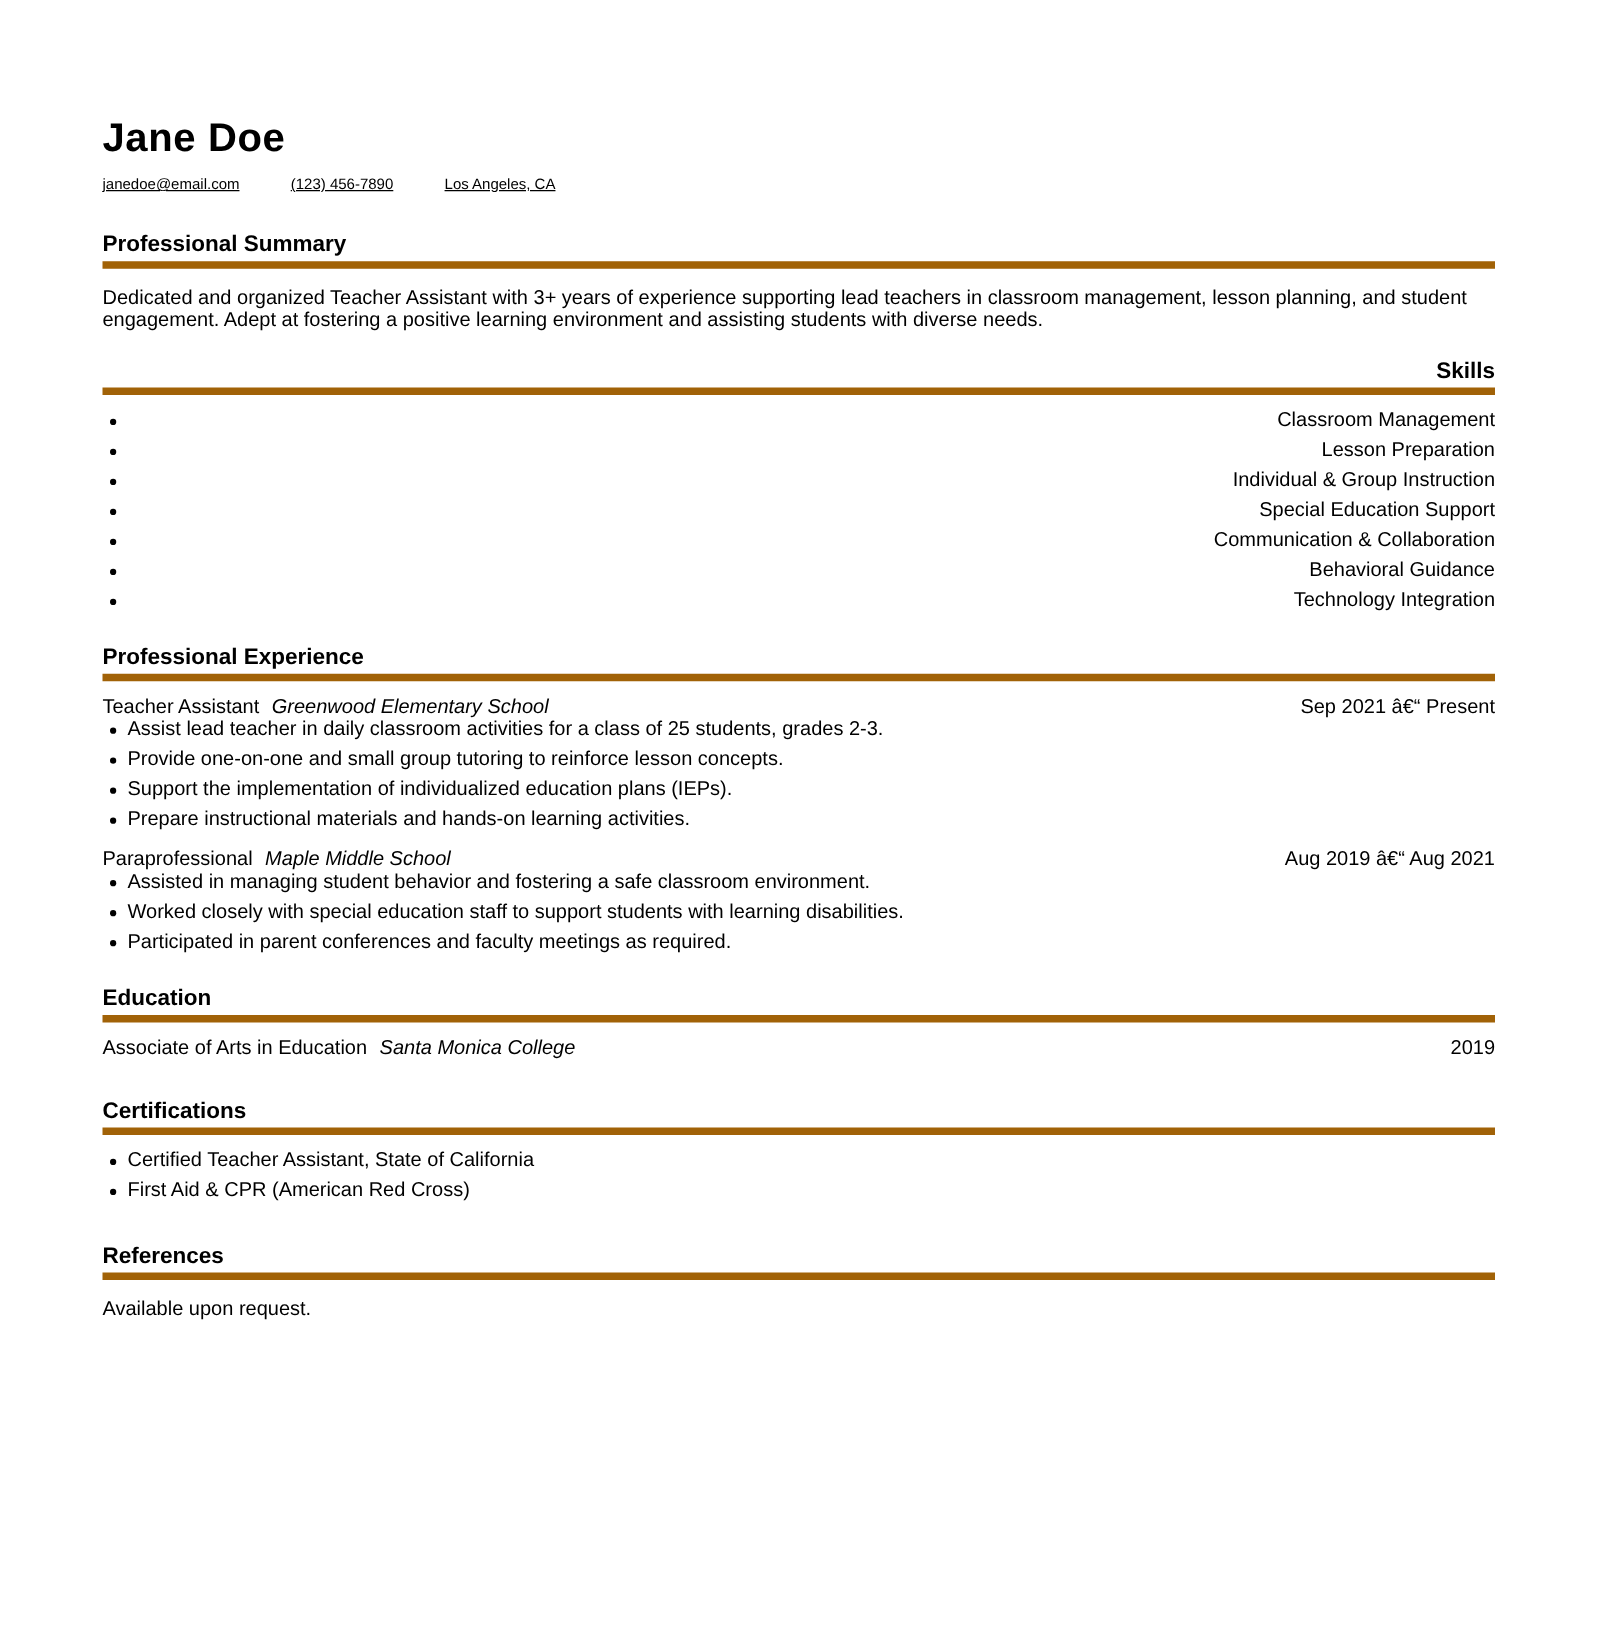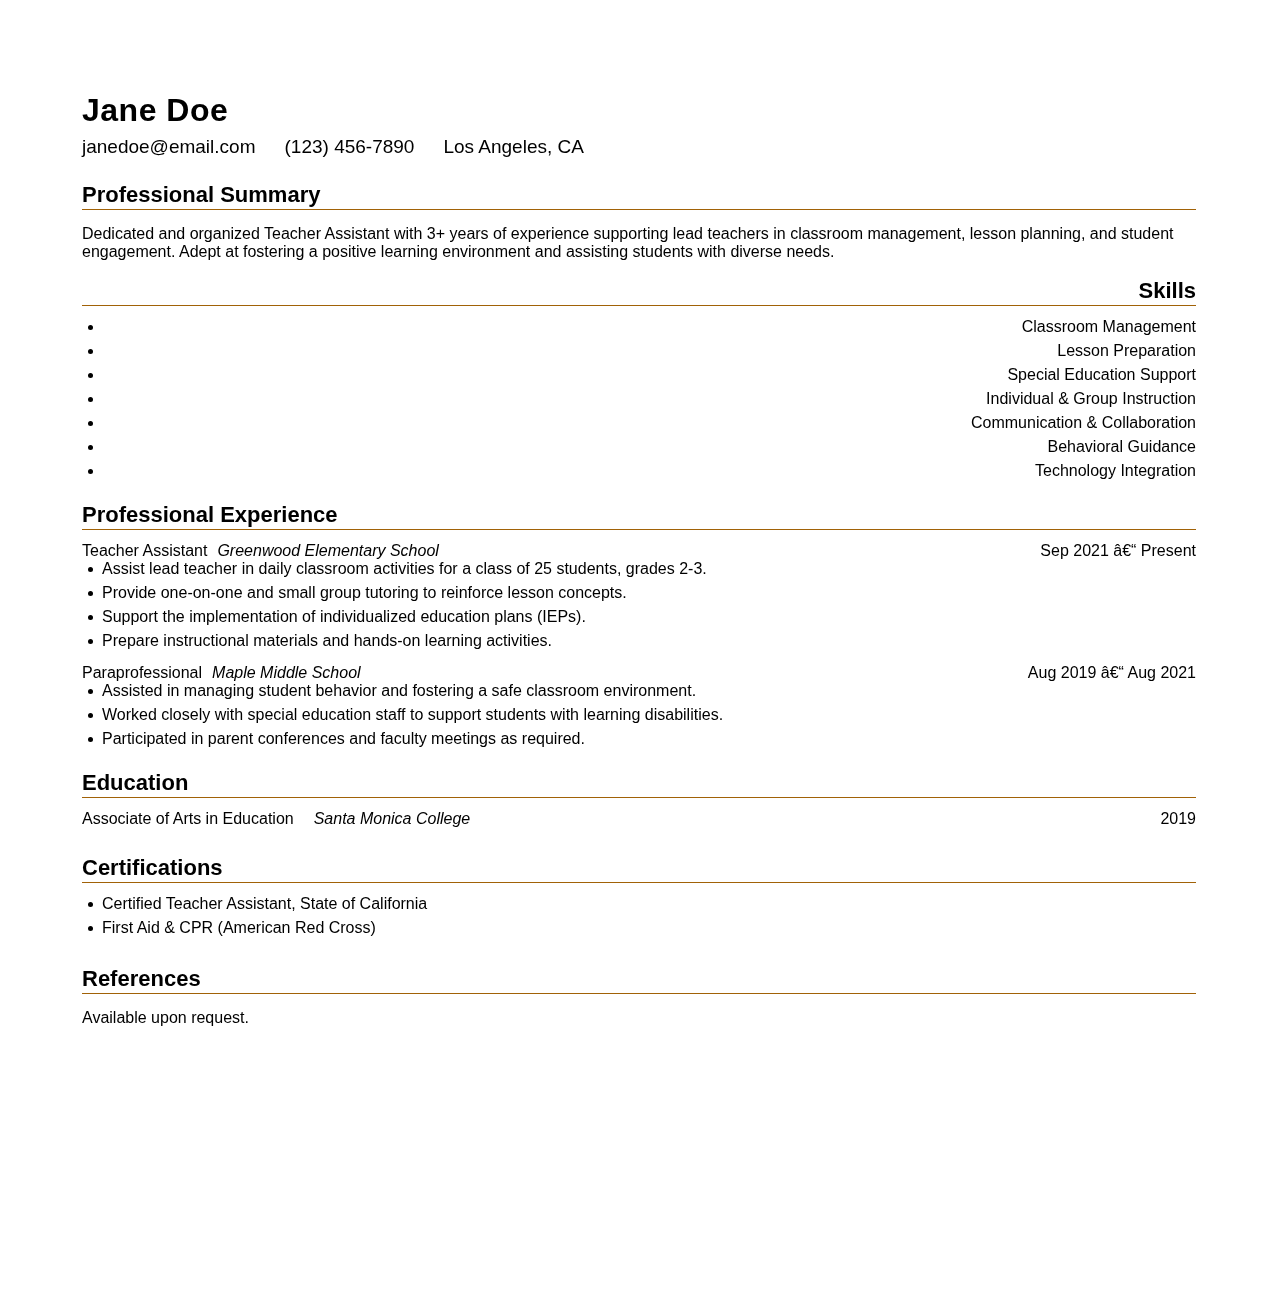--- a/index.html
+++ b/index.html
@@ -19,32 +19,33 @@
     }
     .name {
       font-size: 32px;
       line-height: 36px;
       font-weight: bold;
       letter-spacing: 0.5px;
       margin-bottom: 10px;
     }
     .contact {
       display: flex;
-      gap: 0;
-      font-size: 19px;
+      gap: 12px;
+      font-size: 12px;
       line-height: 18px;
+      text-decoration: underline;
     }
     .contact span { margin-right: 29px; }
     .section { width: 1114px; }
     .section-title {
-      font-size: 22px;
+      font-size: 18px;
       line-height: 20px;
       font-weight: bold;
       padding-bottom: 4px;
-      border-bottom: 1px solid #a16207;
+      border-bottom: 6px solid #a16207;
     }
     .sec-summary { margin-top: 29px; }
     .summary-text { margin-top: 15px; line-height: 18px; }
     .sec-skills { margin-top: 20px; text-align: right; }
     ul.bullets {
       list-style: none;
       margin-top: 12px;
     }
     ul.bullets li {
       position: relative;
@@ -72,21 +73,21 @@
     }
     .job-title-wrap span.org { font-style: italic; margin-left: 10px; }
     .job ul.bullets { margin-top: 0; }
     .sec-edu { margin-top: 25px; }
     .edu-row {
       display: flex;
       justify-content: space-between;
       margin-top: 12px;
       line-height: 18px;
     }
-    .edu-row span.org { font-style: italic; margin-left: 20px; }
+    .edu-row span.org { font-style: italic; margin-left: 10px; }
     .sec-cert { margin-top: 30px; }
     .sec-ref { margin-top: 32px; }
     .ref-text { margin-top: 15px; }
   </style>
 </head>
 <body>
 
 <div class="page">
   <h1 class="name">Jane Doe</h1>
   <div class="contact">
@@ -98,22 +99,22 @@
   <section class="section sec-summary">
     <h2 class="section-title">Professional Summary</h2>
     <p class="summary-text">Dedicated and organized Teacher Assistant with 3+ years of experience supporting lead teachers in classroom management, lesson planning, and student engagement. Adept at fostering a positive learning environment and assisting students with diverse needs.</p>
   </section>
 
   <section class="section sec-skills">
     <h2 class="section-title">Skills</h2>
     <ul class="bullets">
       <li>Classroom Management</li>
       <li>Lesson Preparation</li>
+      <li>Individual &amp; Group Instruction</li>
       <li>Special Education Support</li>
-      <li>Individual &amp; Group Instruction</li>
       <li>Communication &amp; Collaboration</li>
       <li>Behavioral Guidance</li>
       <li>Technology Integration</li>
     </ul>
   </section>
 
   <section class="section sec-exp">
     <h2 class="section-title">Professional Experience</h2>
 
     <div class="job">

